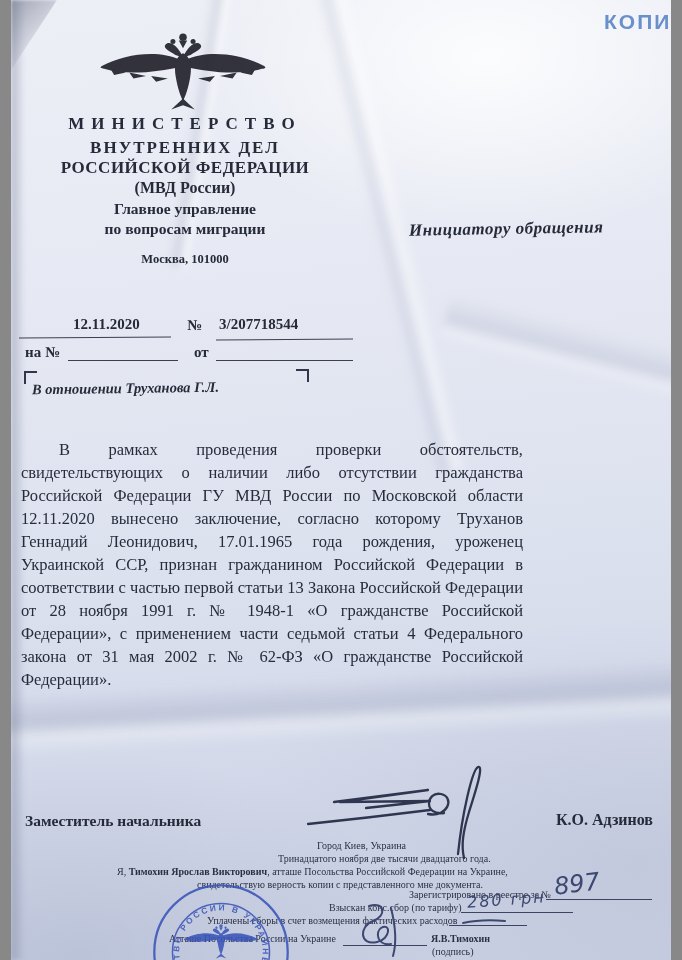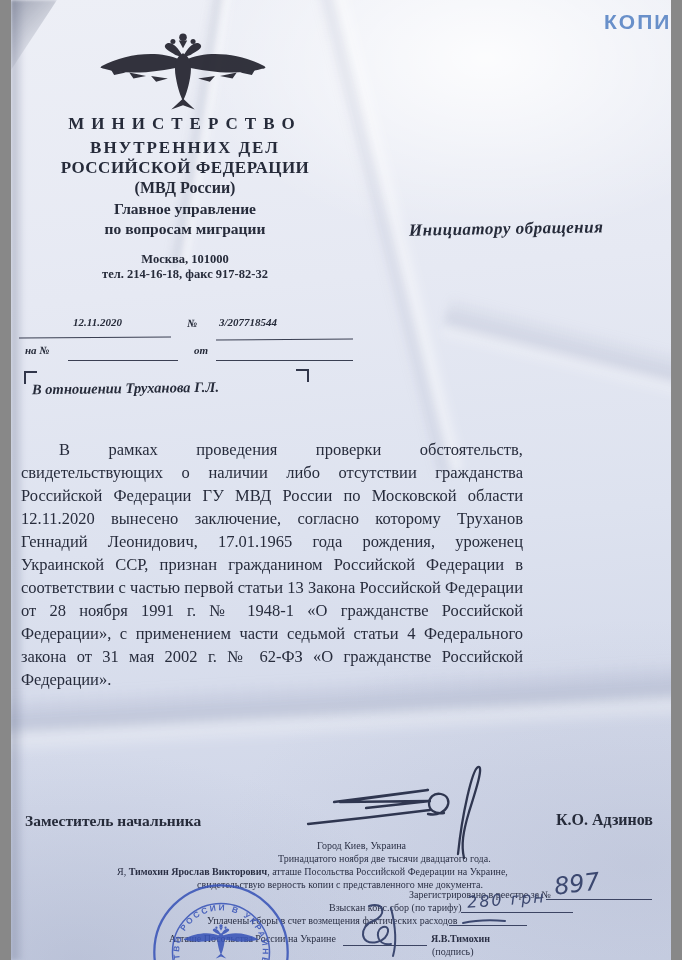--- a/index.html
+++ b/index.html
@@ -38,21 +38,21 @@
   .m0{top:114px;font-size:17px;letter-spacing:7px;}
   .m1{top:138px;font-size:17px;letter-spacing:2px;}
   .m2{top:158px;font-size:17px;letter-spacing:.5px;}
   .m3{top:179px;font-size:16px;}
   .m4{top:200px;font-size:15.5px;}
   .m5{top:220px;font-size:15.5px;}
   .addr{position:absolute;left:0;top:252px;width:100%;font-size:12.5px;line-height:15px;font-weight:600;}
   .emblem{left:88px;top:28px;opacity:.92;filter:blur(.3px);}
 
   
-  .ref{font-size:11px;font-weight:600;white-space:nowrap;font-style:italic;}
+  .ref{font-size:15px;font-weight:600;white-space:nowrap;}
   .uline{position:absolute;border-bottom:1.5px solid #3a3f52;height:0;}
 
   .italic-hand{font-style:italic;font-weight:600;}
   .bracket{position:absolute;width:11px;height:11px;border-top:2px solid #31364a;}
   .bl{border-left:2px solid #31364a;}
   .br{border-right:2px solid #31364a;}
 
   .addressee{left:398px;top:219px;font-size:17px;font-style:italic;font-weight:600;
              transform:rotate(-1deg);letter-spacing:.5px;}
 
@@ -100,21 +100,20 @@
       </g>
     </svg>
     <div class="line m0">МИНИСТЕРСТВО</div>
     <div class="line m1">ВНУТРЕННИХ ДЕЛ</div>
     <div class="line m2">РОССИЙСКОЙ ФЕДЕРАЦИИ</div>
     <div class="line m3">(МВД России)</div>
     <div class="line m4">Главное управление</div>
     <div class="line m5">по вопросам миграции</div>
     <div class="addr">
       <div>Москва, 101000</div>
-      <div>тел. 214-16-18, факс 917-82-32</div>
     </div>
   </div>
 
   <div class="abs ref" style="left:62px;top:316px;">12.11.2020</div>
   <div class="abs ref" style="left:176px;top:317px;">№</div>
   <div class="abs ref" style="left:208px;top:316px;">3/207718544</div>
   <div class="uline" style="left:8px;top:337px;width:152px;transform:rotate(-.4deg);"></div>
   <div class="uline" style="left:205px;top:339px;width:137px;transform:rotate(-.4deg);"></div>
 
   <div class="abs ref" style="left:14px;top:344px;">на №</div>

